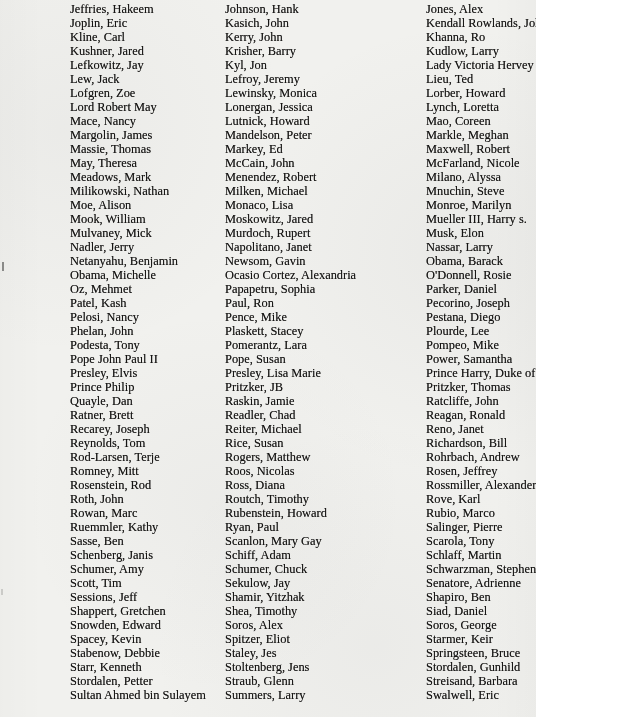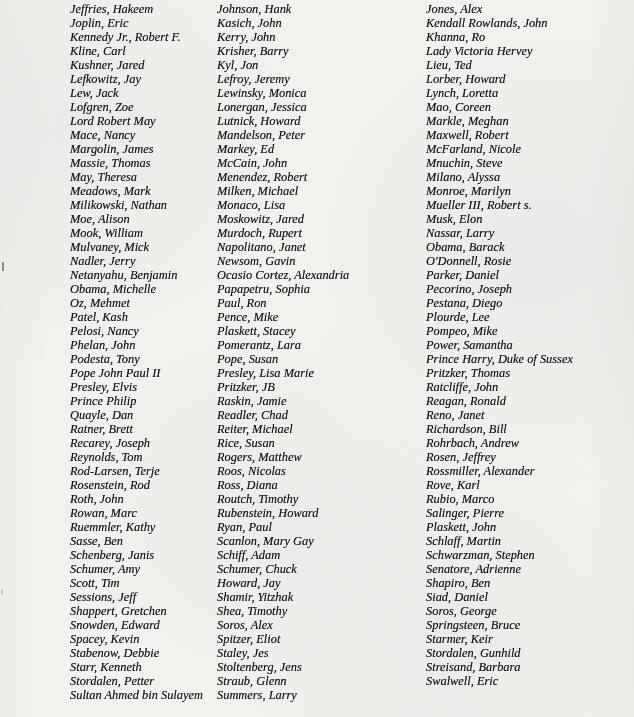--- a/index.html
+++ b/index.html
@@ -7,38 +7,37 @@
     padding: 0;
   }
   body {
     width: 634px;
     height: 717px;
     overflow: hidden;
     font-family: "Liberation Serif", "DejaVu Serif", serif;
   }
   .page {
     position: relative;
-    width: 634px;
+    width: 536px;
     height: 717px;
     background-color: #f1f1ee;
     background-image:
       radial-gradient(circle at 12% 18%, rgba(120,120,125,0.05), transparent 30%),
       radial-gradient(circle at 85% 35%, rgba(120,120,125,0.06), transparent 35%),
       radial-gradient(circle at 40% 70%, rgba(120,120,125,0.045), transparent 32%),
       radial-gradient(circle at 70% 90%, rgba(120,120,125,0.05), transparent 30%),
       linear-gradient(90deg, rgba(0,0,0,0.015) 0%, rgba(0,0,0,0) 8%, rgba(0,0,0,0) 92%, rgba(0,0,0,0.02) 100%);
     overflow: hidden;
-    font-style: italic;
   }
   .col {
     position: absolute;
     top: 2px;
   }
   .col-1 { left: 70px;  width: 200px; }
-  .col-2 { left: 217px; width: 216px; }
+  .col-2 { left: 225px; width: 216px; }
   .col-3 { left: 426px; width: 198px; }
   .name-row {
     height: 14px;
     line-height: 14px;
     font-size: 12.4px;
     color: #151413;
     white-space: nowrap;
     text-shadow: 0 0 0.45px rgba(20,20,20,0.55); 
   }
   
@@ -51,21 +50,20 @@
 </style>
 </head>
 <body>
 
 <div class="page">
   <span class="scan-mark mark-a"></span>
   <span class="scan-mark mark-b"></span>
   <div class="col col-1">
       <div class="name-row">Jeffries, Hakeem</div>
       <div class="name-row">Joplin, Eric</div>
-      <div class="name-row">Kennedy Jr., Robert F.</div>
       <div class="name-row">Kline, Carl</div>
       <div class="name-row">Kushner, Jared</div>
       <div class="name-row">Lefkowitz, Jay</div>
       <div class="name-row">Lew, Jack</div>
       <div class="name-row">Lofgren, Zoe</div>
       <div class="name-row">Lord Robert May</div>
       <div class="name-row">Mace, Nancy</div>
       <div class="name-row">Margolin, James</div>
       <div class="name-row">Massie, Thomas</div>
       <div class="name-row">May, Theresa</div>
@@ -83,20 +81,21 @@
       <div class="name-row">Phelan, John</div>
       <div class="name-row">Podesta, Tony</div>
       <div class="name-row">Pope John Paul II</div>
       <div class="name-row">Presley, Elvis</div>
       <div class="name-row">Prince Philip</div>
       <div class="name-row">Quayle, Dan</div>
       <div class="name-row">Ratner, Brett</div>
       <div class="name-row">Recarey, Joseph</div>
       <div class="name-row">Reynolds, Tom</div>
       <div class="name-row">Rod-Larsen, Terje</div>
+      <div class="name-row">Romney, Mitt</div>
       <div class="name-row">Rosenstein, Rod</div>
       <div class="name-row">Roth, John</div>
       <div class="name-row">Rowan, Marc</div>
       <div class="name-row">Ruemmler, Kathy</div>
       <div class="name-row">Sasse, Ben</div>
       <div class="name-row">Schenberg, Janis</div>
       <div class="name-row">Schumer, Amy</div>
       <div class="name-row">Scott, Tim</div>
       <div class="name-row">Sessions, Jeff</div>
       <div class="name-row">Shappert, Gretchen</div>
@@ -142,46 +141,47 @@
       <div class="name-row">Rice, Susan</div>
       <div class="name-row">Rogers, Matthew</div>
       <div class="name-row">Roos, Nicolas</div>
       <div class="name-row">Ross, Diana</div>
       <div class="name-row">Routch, Timothy</div>
       <div class="name-row">Rubenstein, Howard</div>
       <div class="name-row">Ryan, Paul</div>
       <div class="name-row">Scanlon, Mary Gay</div>
       <div class="name-row">Schiff, Adam</div>
       <div class="name-row">Schumer, Chuck</div>
-      <div class="name-row">Howard, Jay</div>
+      <div class="name-row">Sekulow, Jay</div>
       <div class="name-row">Shamir, Yitzhak</div>
       <div class="name-row">Shea, Timothy</div>
       <div class="name-row">Soros, Alex</div>
       <div class="name-row">Spitzer, Eliot</div>
       <div class="name-row">Staley, Jes</div>
       <div class="name-row">Stoltenberg, Jens</div>
       <div class="name-row">Straub, Glenn</div>
       <div class="name-row">Summers, Larry</div>
     </div>
   <div class="col col-3">
       <div class="name-row">Jones, Alex</div>
       <div class="name-row">Kendall Rowlands, John</div>
       <div class="name-row">Khanna, Ro</div>
+      <div class="name-row">Kudlow, Larry</div>
       <div class="name-row">Lady Victoria Hervey</div>
       <div class="name-row">Lieu, Ted</div>
       <div class="name-row">Lorber, Howard</div>
       <div class="name-row">Lynch, Loretta</div>
       <div class="name-row">Mao, Coreen</div>
       <div class="name-row">Markle, Meghan</div>
       <div class="name-row">Maxwell, Robert</div>
       <div class="name-row">McFarland, Nicole</div>
+      <div class="name-row">Milano, Alyssa</div>
       <div class="name-row">Mnuchin, Steve</div>
-      <div class="name-row">Milano, Alyssa</div>
       <div class="name-row">Monroe, Marilyn</div>
-      <div class="name-row">Mueller III, Robert s.</div>
+      <div class="name-row">Mueller III, Harry s.</div>
       <div class="name-row">Musk, Elon</div>
       <div class="name-row">Nassar, Larry</div>
       <div class="name-row">Obama, Barack</div>
       <div class="name-row">O'Donnell, Rosie</div>
       <div class="name-row">Parker, Daniel</div>
       <div class="name-row">Pecorino, Joseph</div>
       <div class="name-row">Pestana, Diego</div>
       <div class="name-row">Plourde, Lee</div>
       <div class="name-row">Pompeo, Mike</div>
       <div class="name-row">Power, Samantha</div>
@@ -190,26 +190,26 @@
       <div class="name-row">Ratcliffe, John</div>
       <div class="name-row">Reagan, Ronald</div>
       <div class="name-row">Reno, Janet</div>
       <div class="name-row">Richardson, Bill</div>
       <div class="name-row">Rohrbach, Andrew</div>
       <div class="name-row">Rosen, Jeffrey</div>
       <div class="name-row">Rossmiller, Alexander</div>
       <div class="name-row">Rove, Karl</div>
       <div class="name-row">Rubio, Marco</div>
       <div class="name-row">Salinger, Pierre</div>
-      <div class="name-row">Plaskett, John</div>
+      <div class="name-row">Scarola, Tony</div>
       <div class="name-row">Schlaff, Martin</div>
       <div class="name-row">Schwarzman, Stephen</div>
       <div class="name-row">Senatore, Adrienne</div>
       <div class="name-row">Shapiro, Ben</div>
       <div class="name-row">Siad, Daniel</div>
       <div class="name-row">Soros, George</div>
+      <div class="name-row">Starmer, Keir</div>
       <div class="name-row">Springsteen, Bruce</div>
-      <div class="name-row">Starmer, Keir</div>
       <div class="name-row">Stordalen, Gunhild</div>
       <div class="name-row">Streisand, Barbara</div>
       <div class="name-row">Swalwell, Eric</div>
     </div>
 </div>
 
 </body></html>

